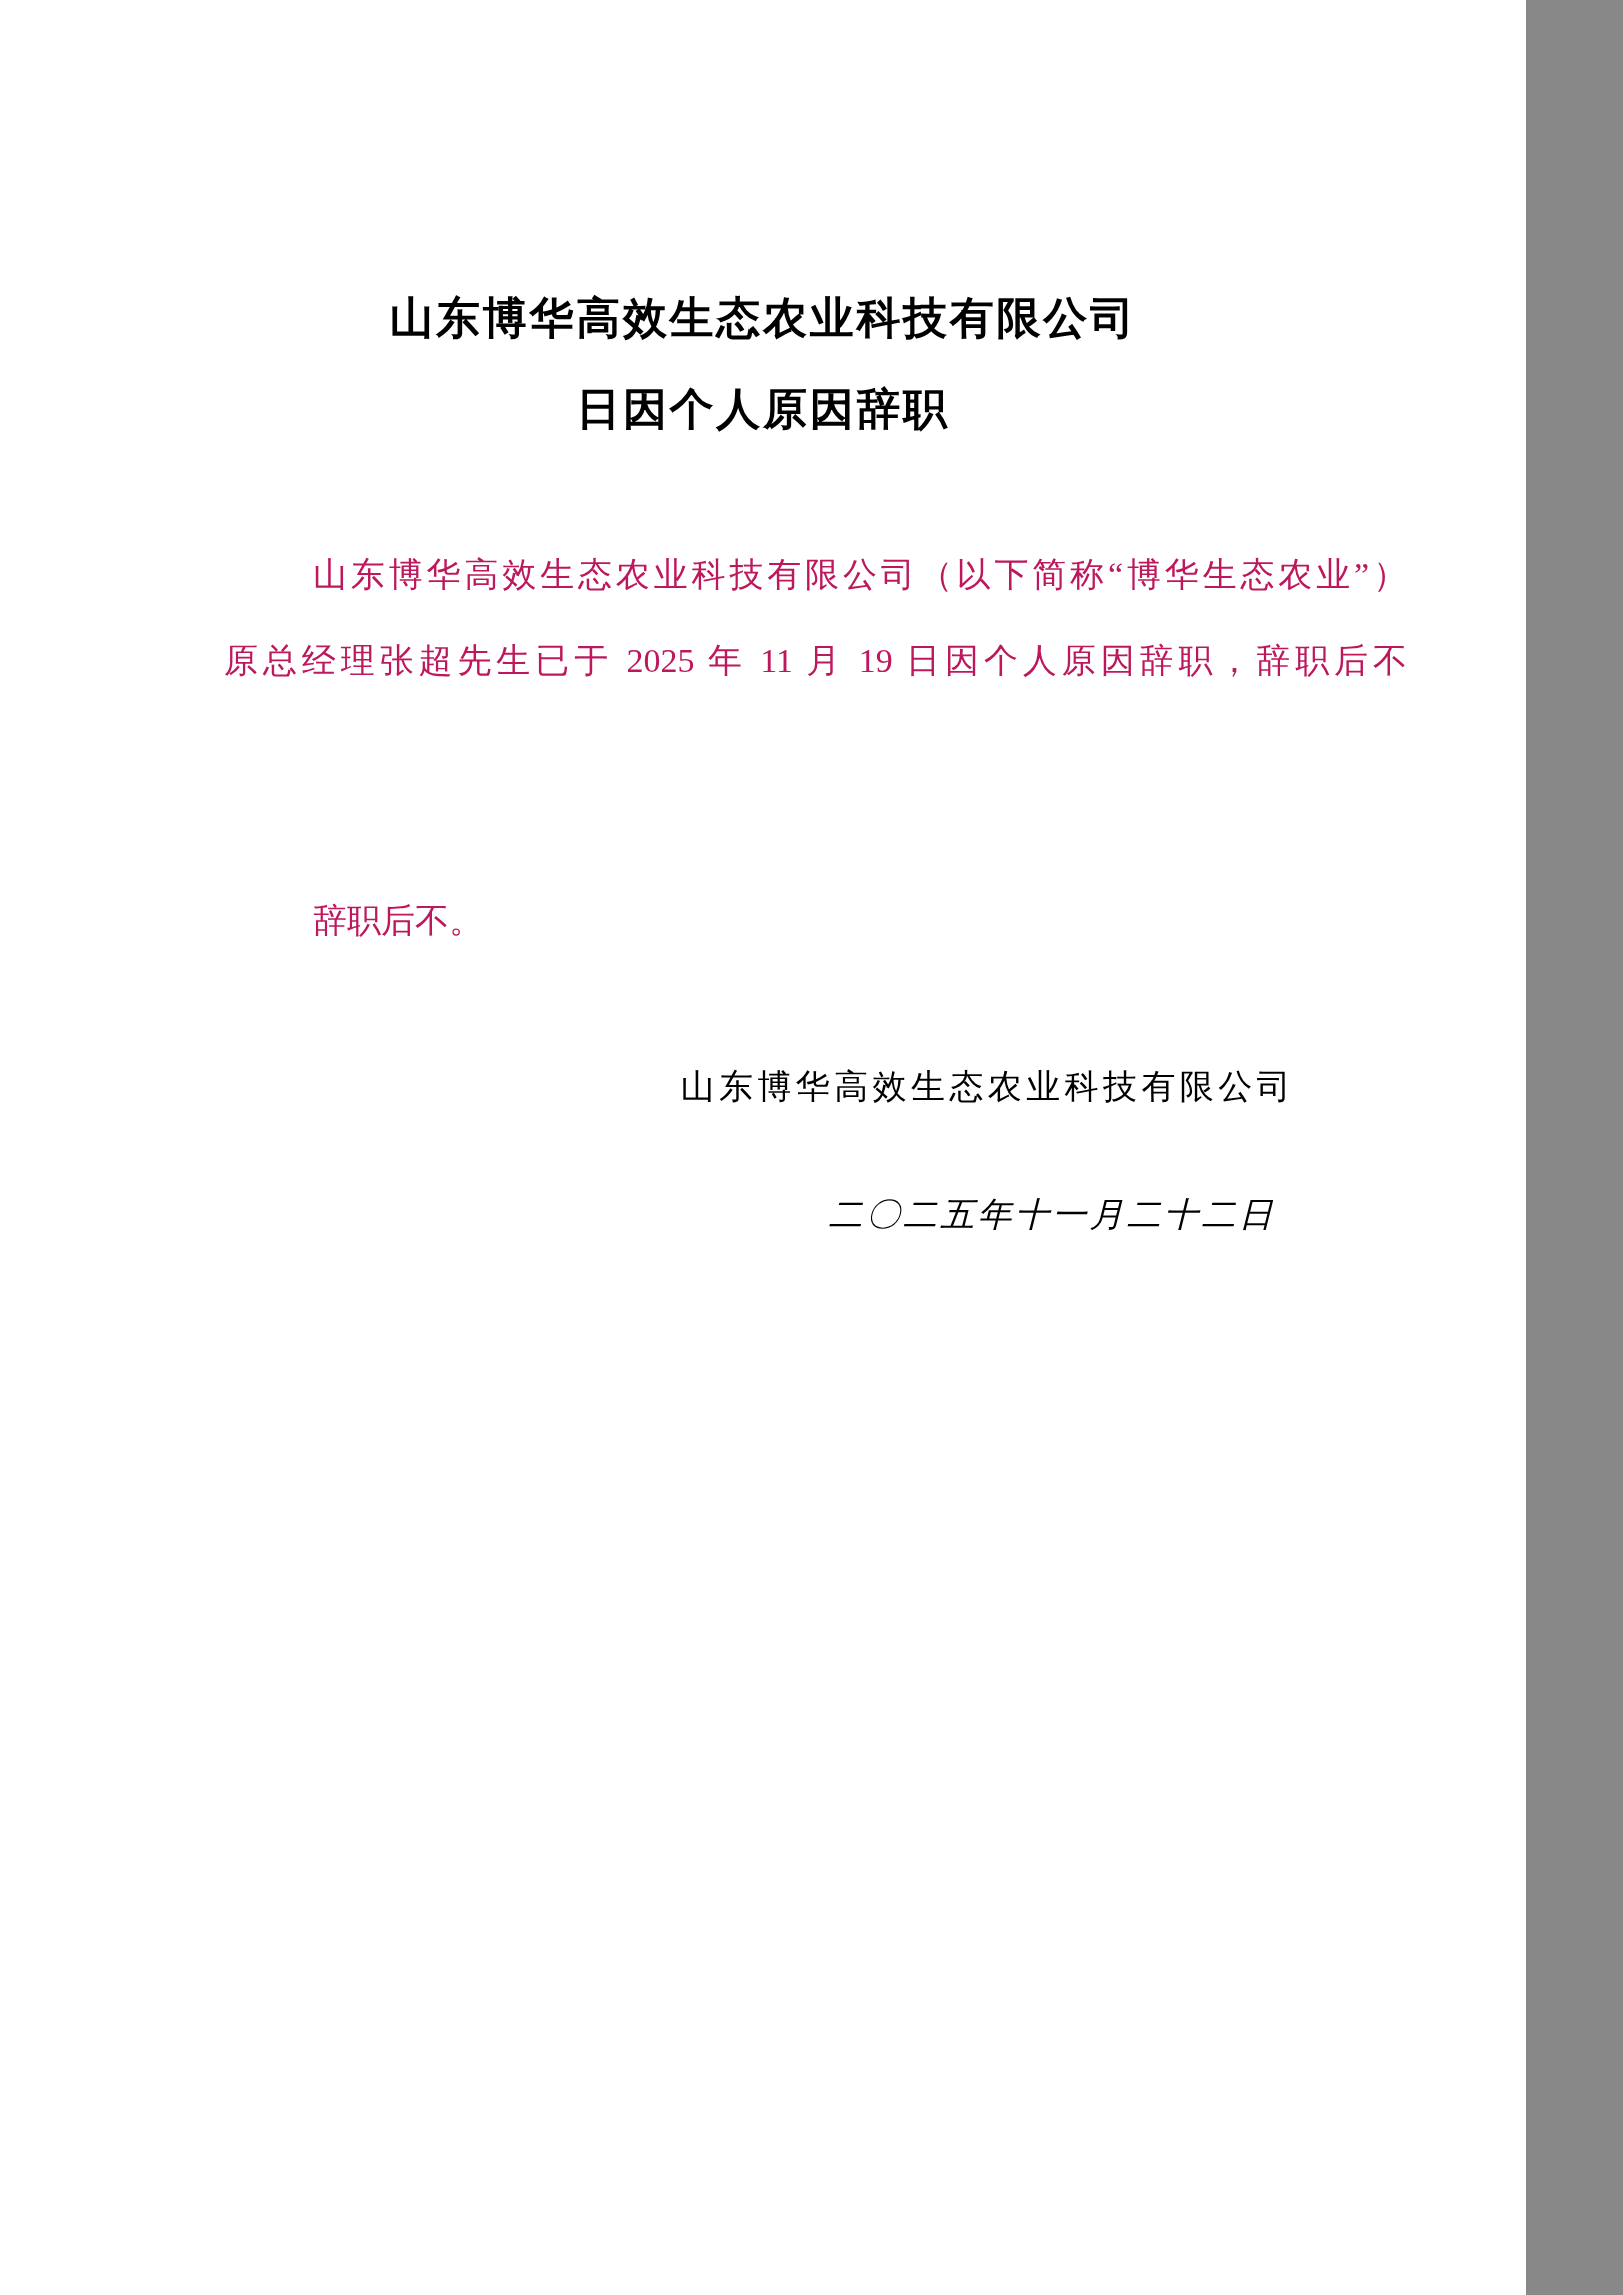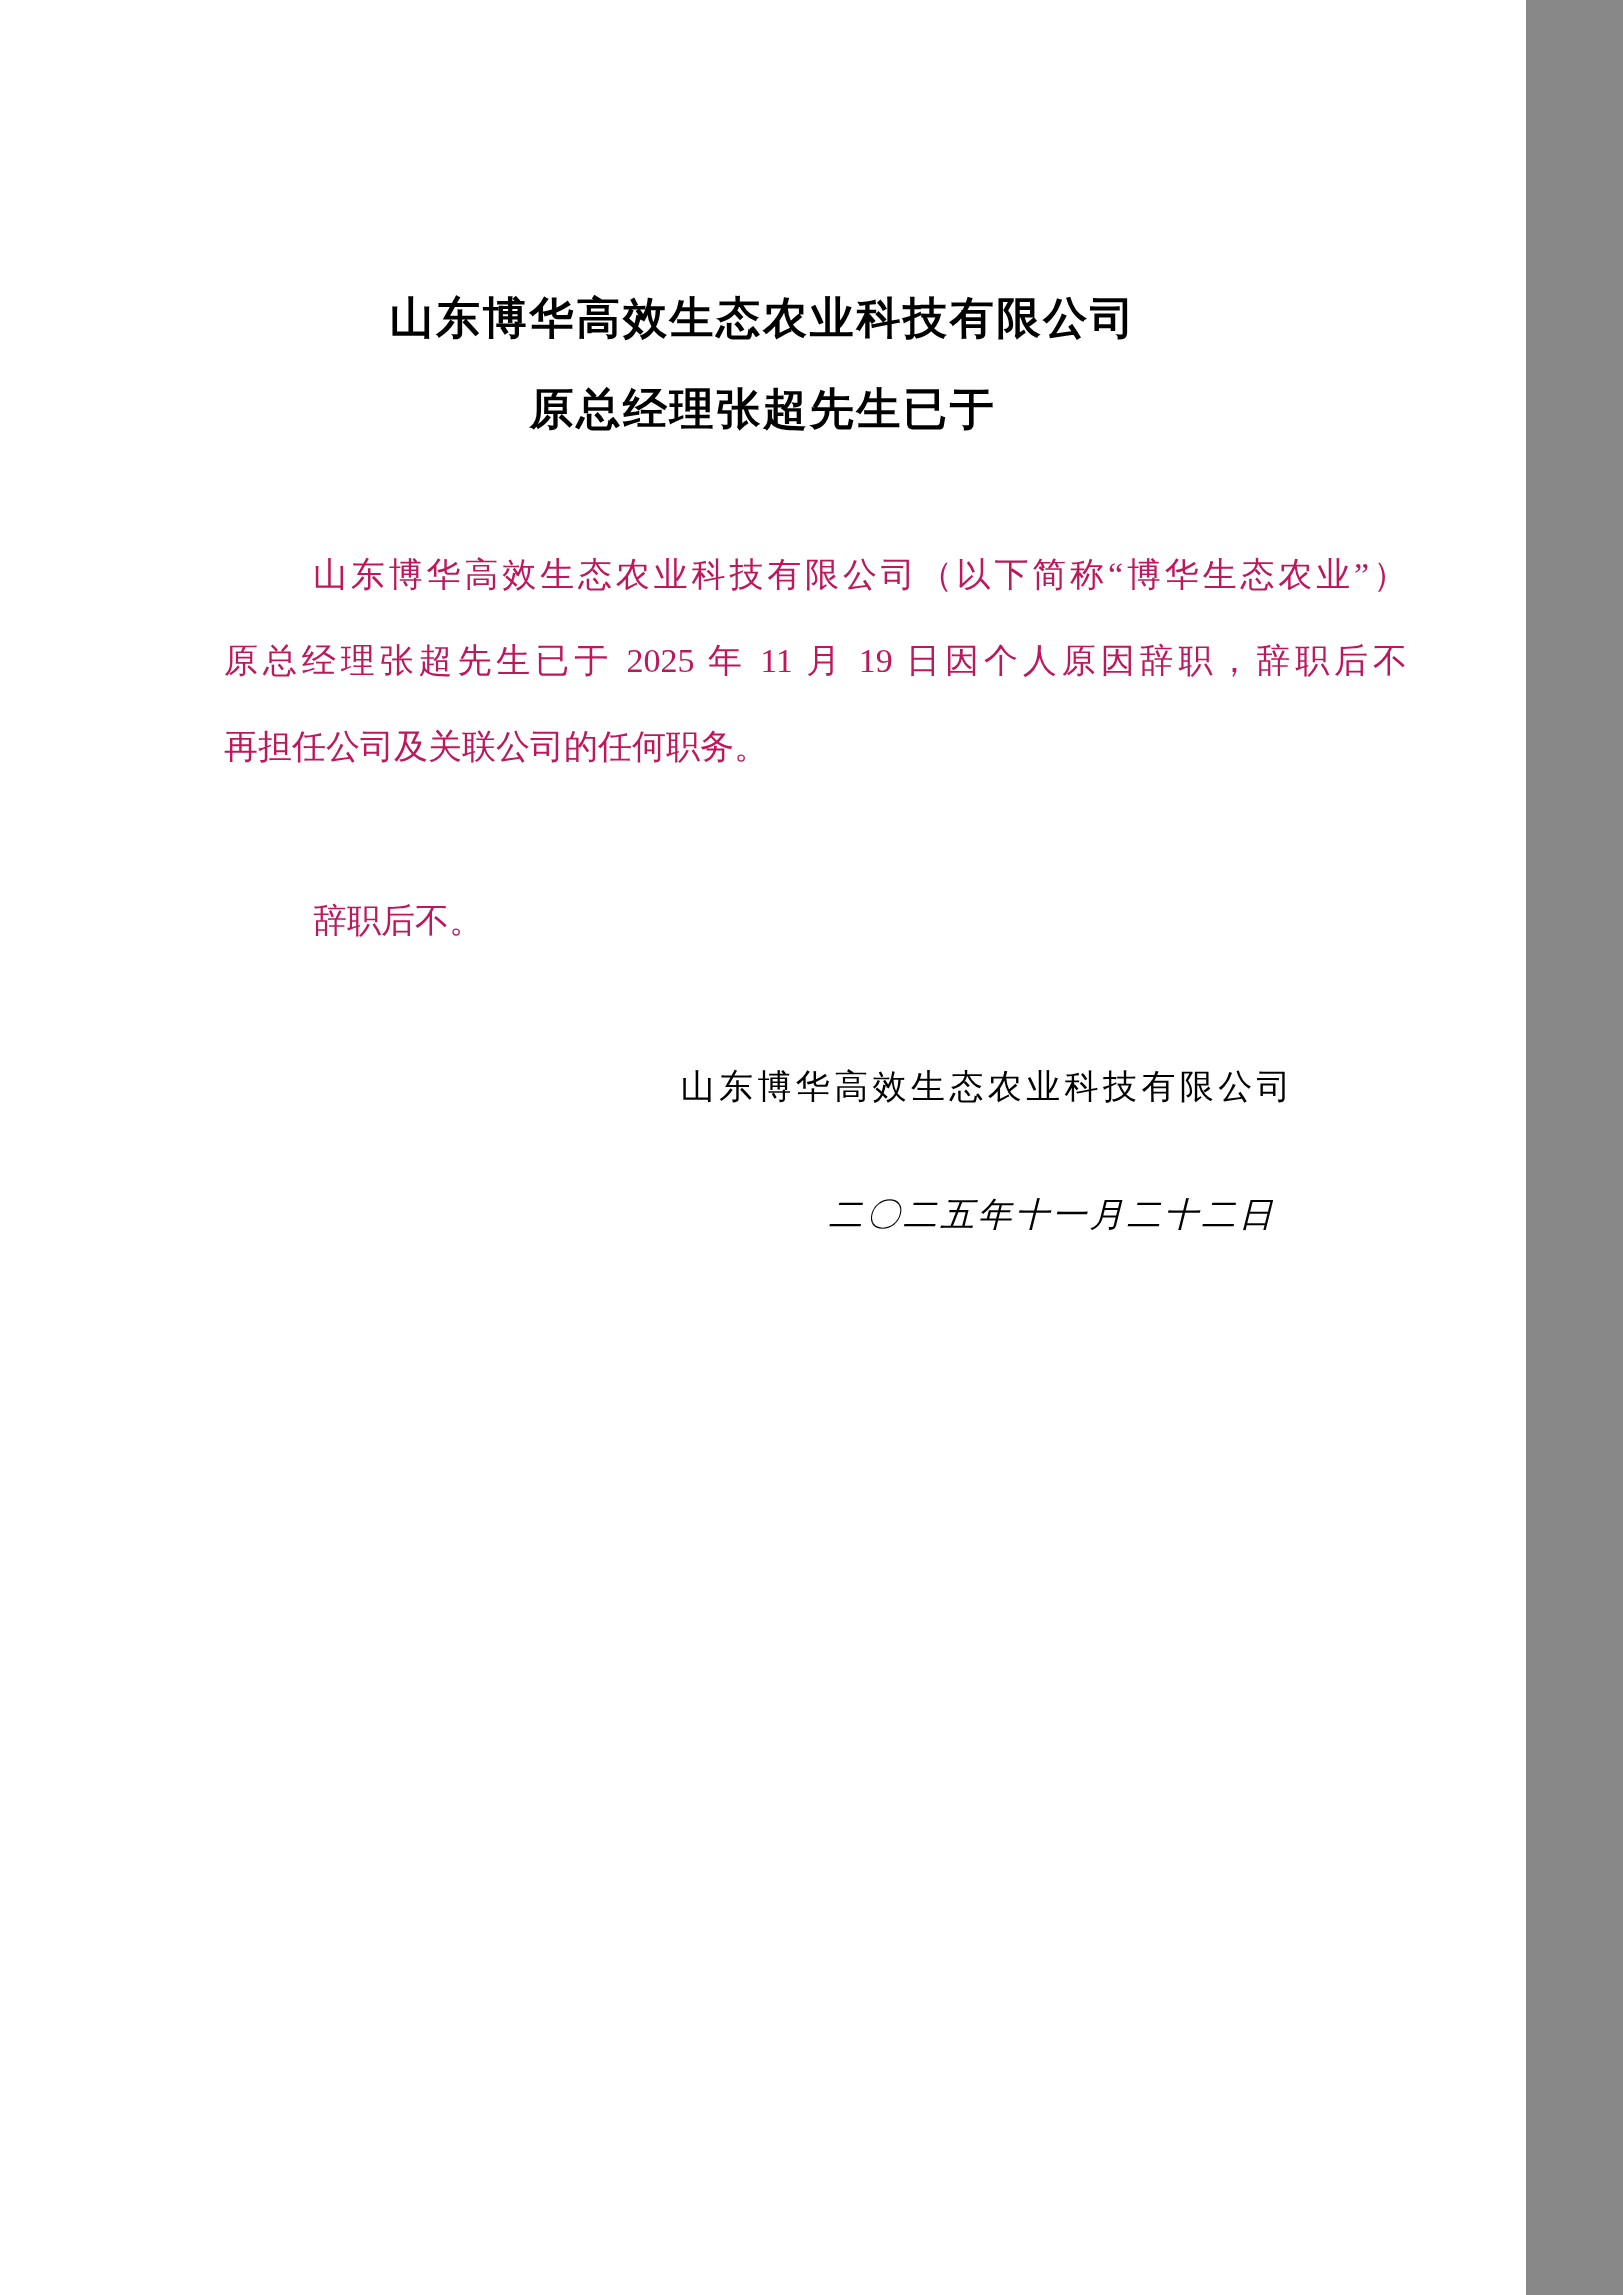--- a/index.html
+++ b/index.html
@@ -75,26 +75,25 @@
     font-style: italic;
   }
 </style>
 </head>
 <body>
 
 <div class="page">
 
   <div class="doc-title title-line-1">山东博华高效生态农业科技有限公司</div>
 
-  <div class="doc-title title-line-2">原总经理张超先生已于</div>
+  <div class="doc-title title-line-2">日因个人原因辞职</div>
 
   <div class="body-block para-1">
     <div class="line-justify indent-first">山东博华高效生态农业科技有限公司（以下简称“博华生态农业”）</div>
     <div class="line-justify">原总经理张超先生已于 2025 年 11 月 19 日因个人原因辞职，辞职后不</div>
-    <div class="line-plain">再担任公司及关联公司的任何职务。</div>
   </div>
 
 
   <div class="body-block para-3 indent-first">辞职后不。</div>
 
   <div class="signature-line sig-company">山东博华高效生态农业科技有限公司</div>
 
   <div class="signature-line sig-date">二〇二五年十一月二十二日</div>
 
 </div>

